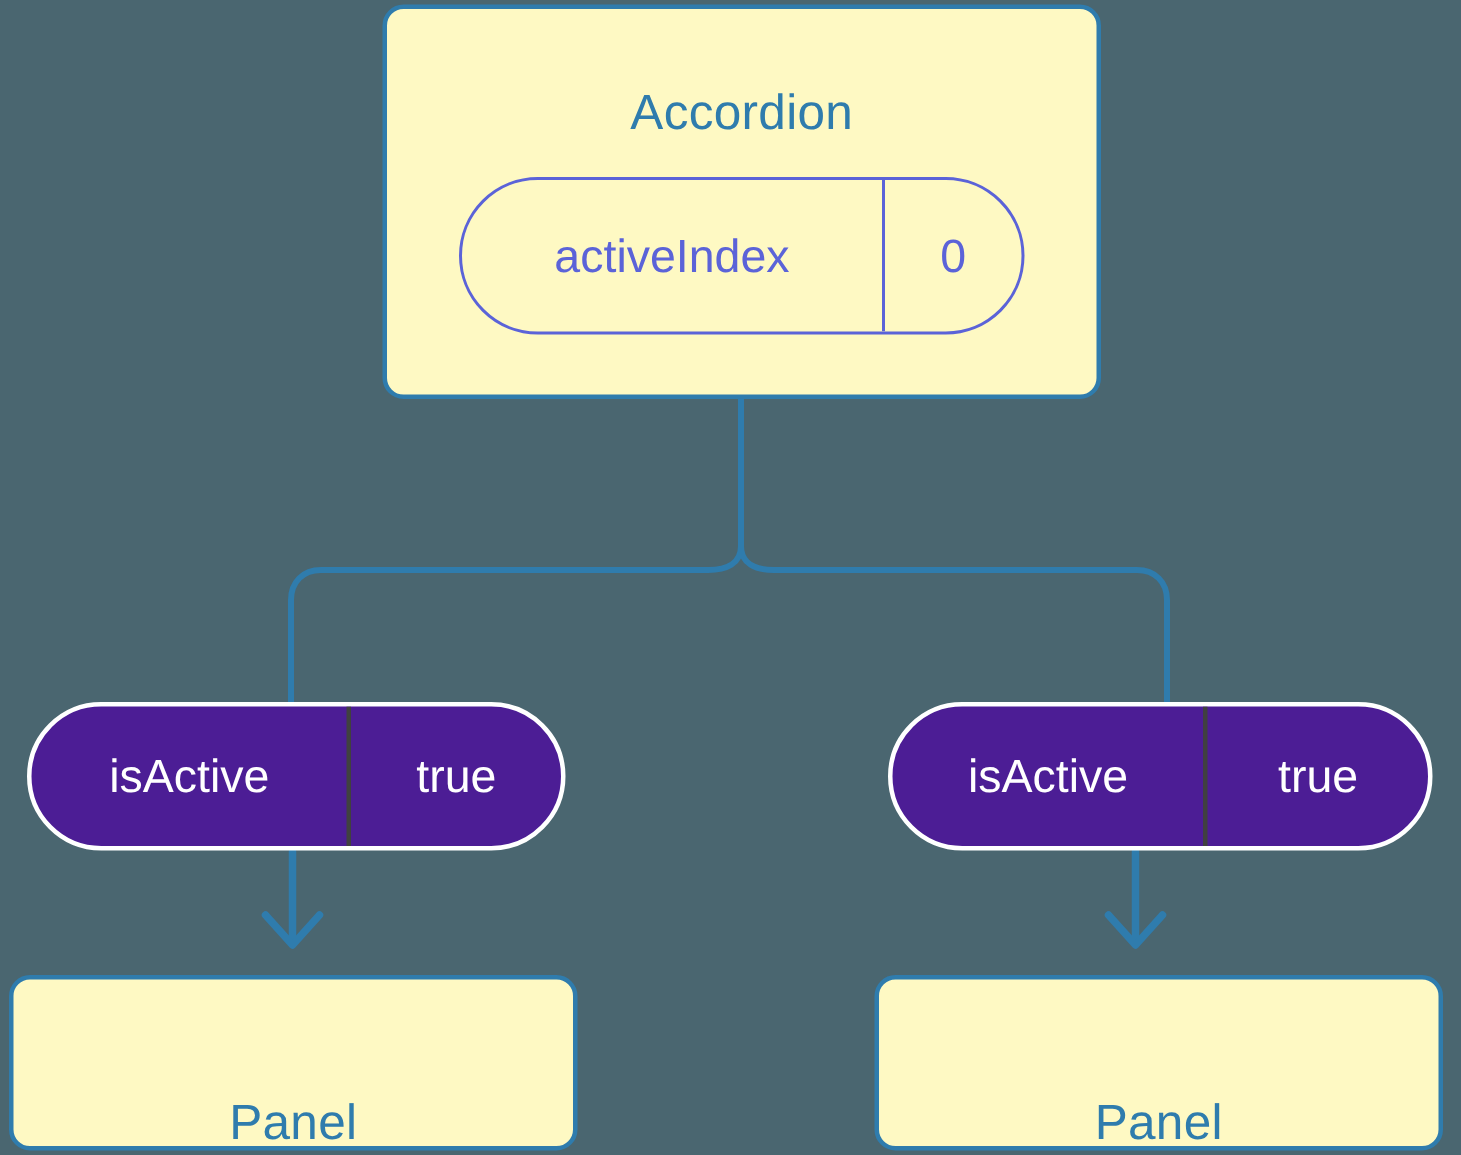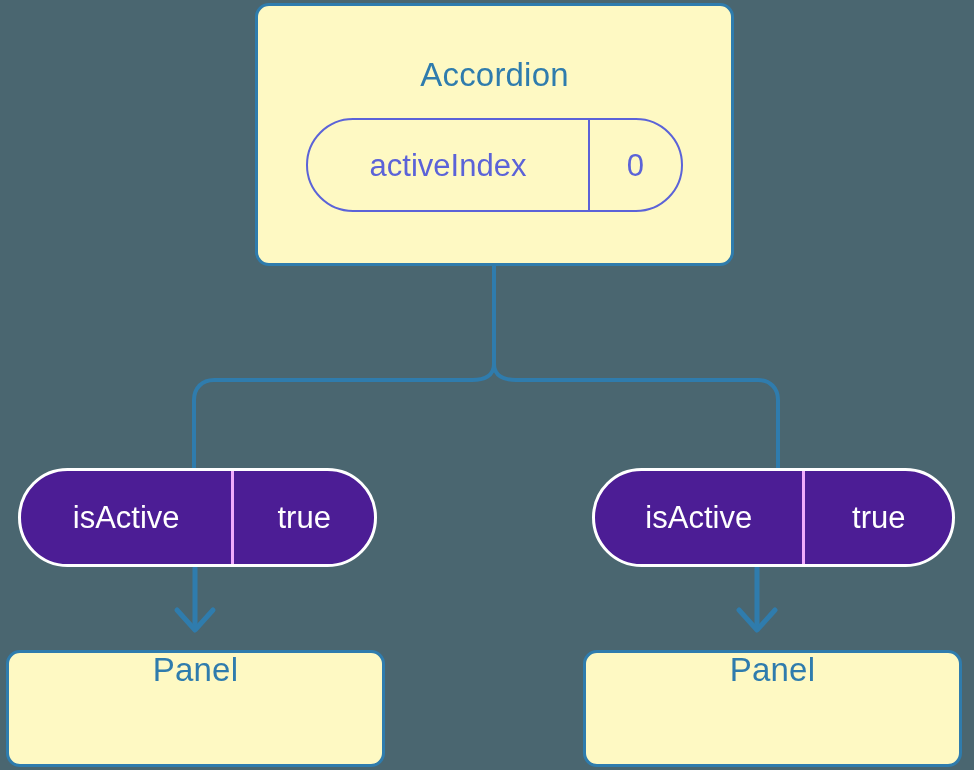--- a/index.html
+++ b/index.html
@@ -57,21 +57,21 @@
     height: 263px;
     justify-content: flex-start;
   }
   #accordion-card .card-title {
     margin-top: 52px;
   }
 
   .panel-card {
     width: 379px;
     height: 117px;
-    justify-content: flex-start;
+    justify-content: flex-end;
   }
   #panel-card-left  { left: 6px;   top: 650px; }
   #panel-card-right { left: 583px; top: 650px; }
 
   
   .pill {
     position: absolute;
     display: flex;
     align-items: stretch;
     box-sizing: border-box;
@@ -106,28 +106,28 @@
   
   .pill--filled {
     background: #4c1d95;
     border: 3px solid #ffffff;
   }
   .pill--filled .pill-key,
   .pill--filled .pill-val {
     color: #ffffff;
   }
   .pill--filled .pill-val {
-    border-left: 3px solid #f0abfc;
+    border-left: 3px solid #404040;
   }
 
   #pill-active-index {
     left: 306px;
     top: 118px;
     width: 377px;
-    height: 94px;
+    height: 105px;
   }
   #pill-active-index .pill-key { width: 283px; }
   #pill-active-index .pill-val { width: 94px; }
 
   #pill-is-active-left {
     left: 18px;
     top: 468px;
     width: 359px;
     height: 99px;
   }

